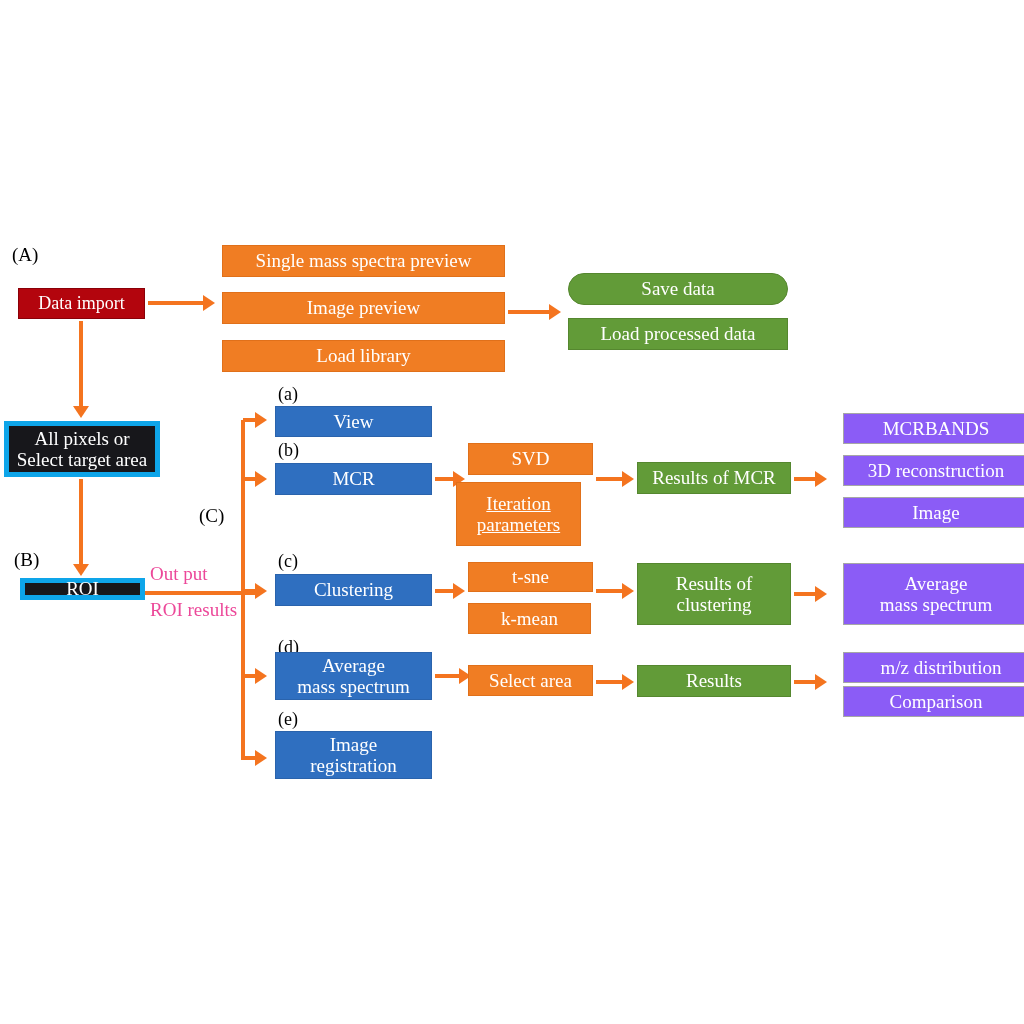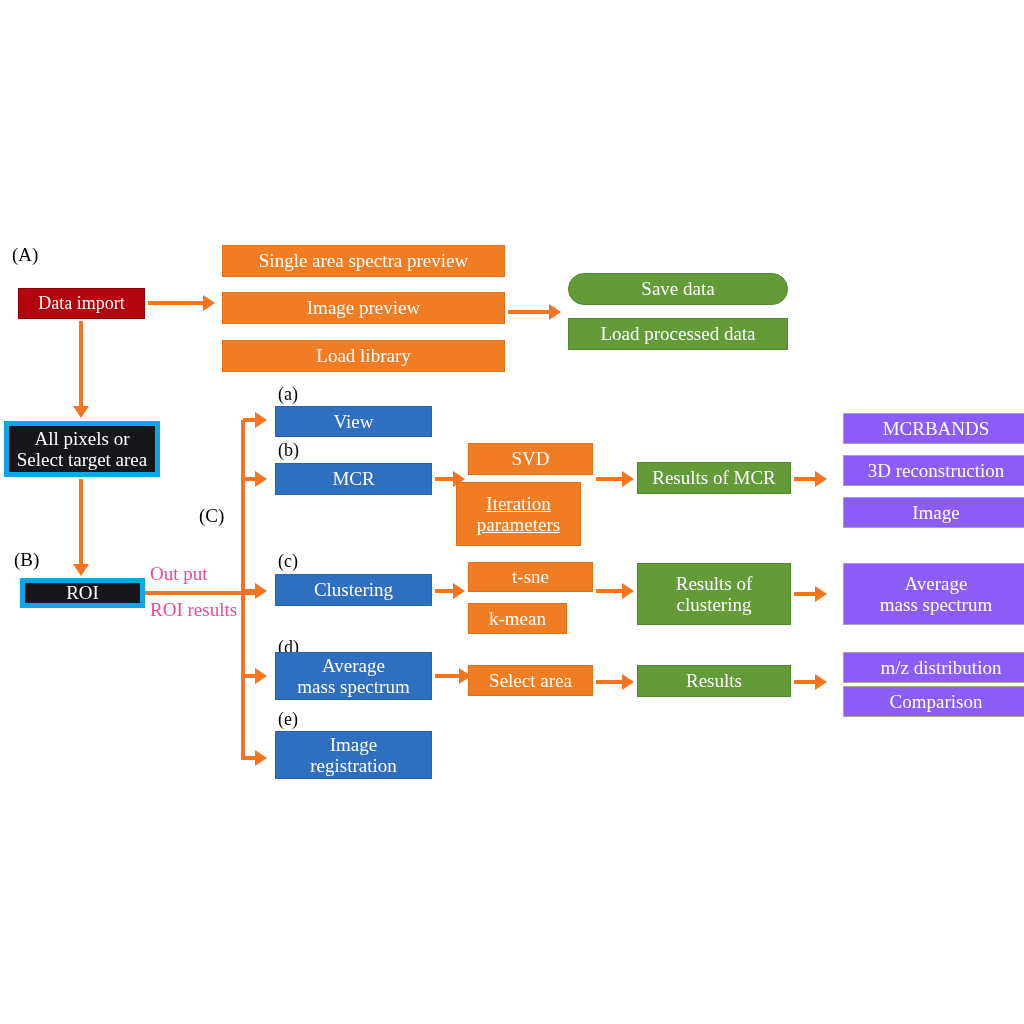--- a/index.html
+++ b/index.html
@@ -42,40 +42,40 @@
   <div class="lbl" style="left:278px;top:441px;font-size:18px;">(b)</div>
   <div class="lbl" style="left:278px;top:552px;font-size:18px;">(c)</div>
   <div class="lbl" style="left:278px;top:638px;font-size:18px;">(d)</div>
   <div class="lbl" style="left:278px;top:710px;font-size:18px;">(e)</div>
 
   <div class="box red" style="left:18px;top:288px;width:127px;height:31px;font-size:18px;">Data import</div>
 
   <div class="hline" style="left:148px;top:301px;width:56px;"></div>
   <div class="ahead-r" style="left:203px;top:295px;"></div>
 
-  <div class="box orange" style="left:222px;top:245px;width:283px;height:32px;font-size:19px;">Single area spectra preview</div>
+  <div class="box orange" style="left:222px;top:245px;width:283px;height:32px;font-size:19px;">Single mass spectra preview</div>
   <div class="box orange" style="left:222px;top:292px;width:283px;height:32px;font-size:19px;text-align:center;">Image preview</div>
   <div class="box orange" style="left:222px;top:340px;width:283px;height:32px;font-size:19px;">Load library</div>
 
   <div class="hline" style="left:508px;top:310px;width:42px;"></div>
   <div class="ahead-r" style="left:549px;top:304px;"></div>
 
   <div class="box green" style="left:568px;top:273px;width:220px;height:32px;font-size:19px;border-radius:16px;">Save data</div>
   <div class="box green" style="left:568px;top:318px;width:220px;height:32px;font-size:19px;">Load processed data</div>
 
   <div class="vline" style="left:79px;top:321px;height:86px;"></div>
   <div class="ahead-d" style="left:73px;top:406px;"></div>
 
   <div class="box black" style="left:4px;top:421px;width:156px;height:56px;font-size:19px;white-space:pre-line;">All pixels or
 Select target area</div>
 
   <div class="vline" style="left:79px;top:479px;height:86px;"></div>
   <div class="ahead-d" style="left:73px;top:564px;"></div>
 
-  <div class="box black" style="left:20px;top:578px;width:125px;height:30px;font-size:19px;">ROI</div>
+  <div class="box black" style="left:20px;top:578px;width:125px;height:22px;font-size:19px;">ROI</div>
 
   <div class="edgelbl" style="left:150px;top:564px;">Out put</div>
   <div class="edgelbl" style="left:150px;top:600px;">ROI results</div>
 
   <div class="hline" style="left:145px;top:591px;width:112px;"></div>
 
   <div class="vline" style="left:241px;top:420px;height:340px;"></div>
 
   <div class="hline" style="left:243px;top:418px;width:14px;"></div>
   <div class="vline" style="left:253px;top:418px;height:4px;"></div>
@@ -115,21 +115,21 @@
   <div class="box gray" style="left:832px;top:413px;width:186px;height:31px;font-size:19px;">MCRBANDS</div>
   <div class="box gray" style="left:832px;top:455px;width:186px;height:31px;font-size:19px;">3D reconstruction</div>
   <div class="box gray" style="left:832px;top:497px;width:186px;height:31px;font-size:19px;">Image</div>
 
   <div class="box blue" style="left:275px;top:574px;width:157px;height:32px;font-size:19px;">Clustering</div>
 
   <div class="hline" style="left:435px;top:589px;width:22px;"></div>
   <div class="ahead-r" style="left:453px;top:583px;"></div>
 
   <div class="box orange" style="left:468px;top:562px;width:125px;height:30px;font-size:19px;">t-sne</div>
-  <div class="box orange" style="left:468px;top:603px;width:99px;height:31px;font-size:19px;">k-mean</div>
+  <div class="box orange" style="left:468px;top:603px;width:123px;height:31px;font-size:19px;">k-mean</div>
 
   <div class="hline" style="left:596px;top:589px;width:30px;"></div>
   <div class="ahead-r" style="left:622px;top:583px;"></div>
 
   <div class="box green" style="left:637px;top:563px;width:154px;height:62px;font-size:19px;white-space:pre-line;">Results of
 clustering</div>
 
   <div class="hline" style="left:794px;top:592px;width:24px;"></div>
   <div class="ahead-r" style="left:815px;top:586px;"></div>
 

